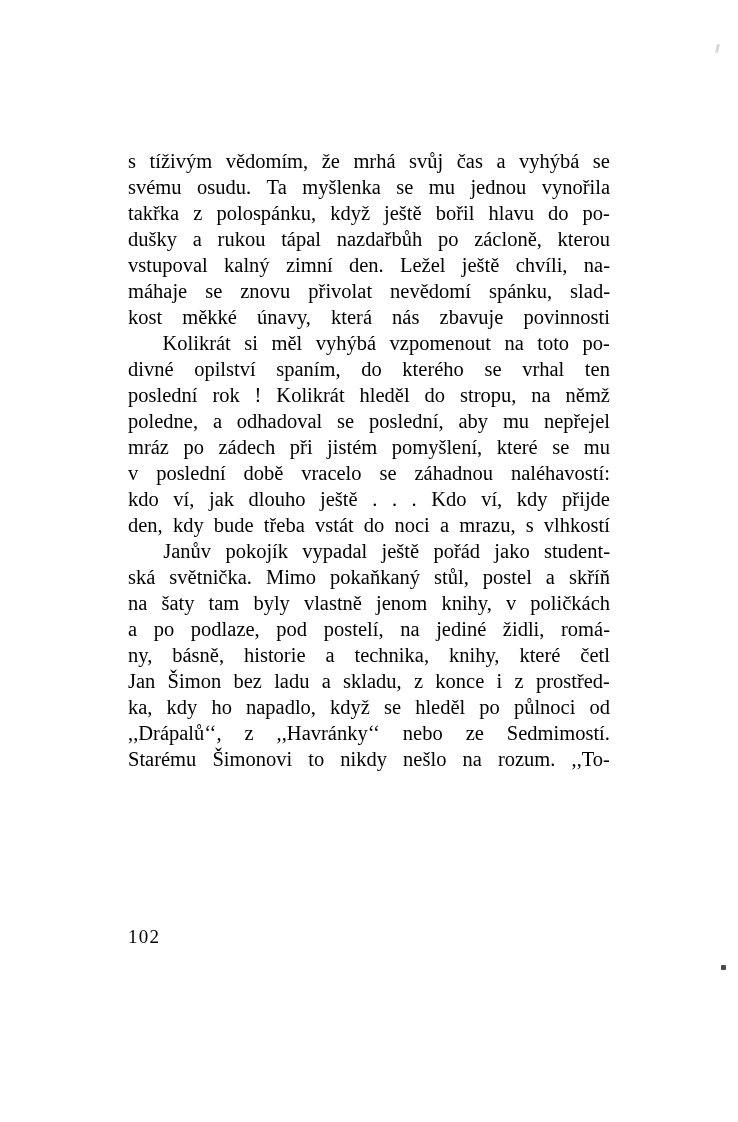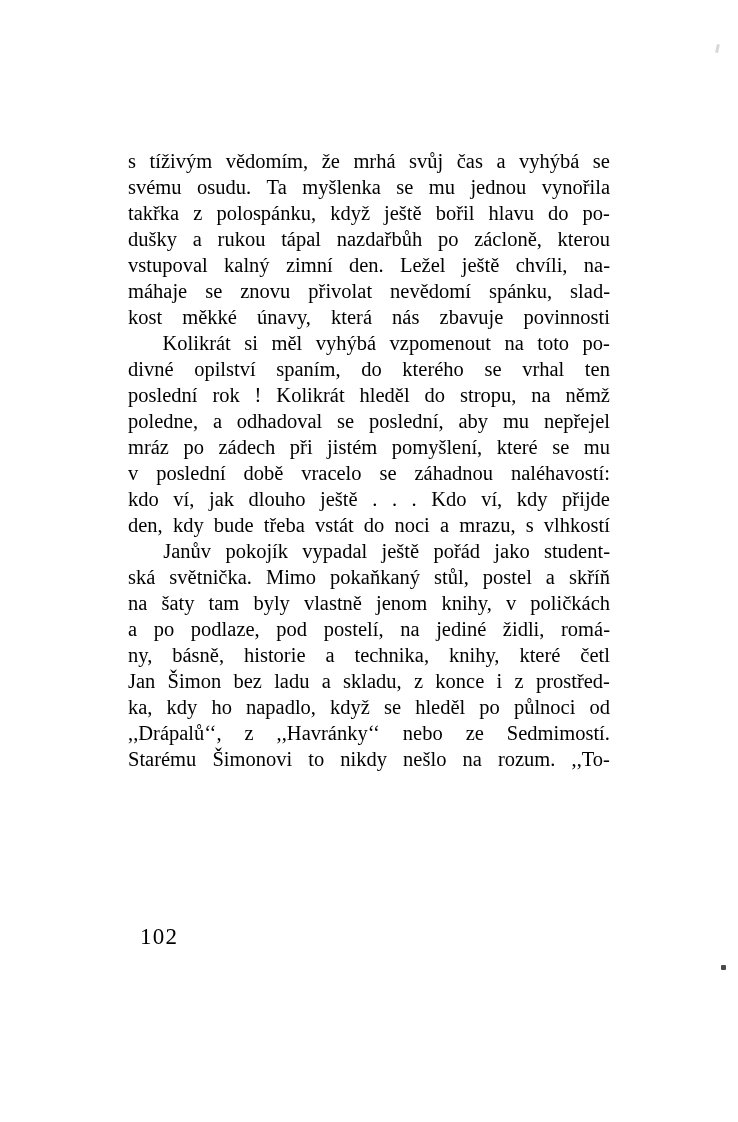--- a/index.html
+++ b/index.html
@@ -55,25 +55,24 @@
   
   .line.last {
     display: block;
   }
 
   
   #folio {
     position: absolute;
     left: 128px;
     top: 925px;
-    font-size: 23px;
+    font-size: 19px;
     line-height: 24px;
     letter-spacing: 1.2px;
     font-variant-numeric: oldstyle-nums;
-    margin-left: 12px;
   }
 
   
   .speck {
     position: absolute;
     background: #b9b9b9;
     border-radius: 50%;
     pointer-events: none;
   }
   #speck-top-right {

